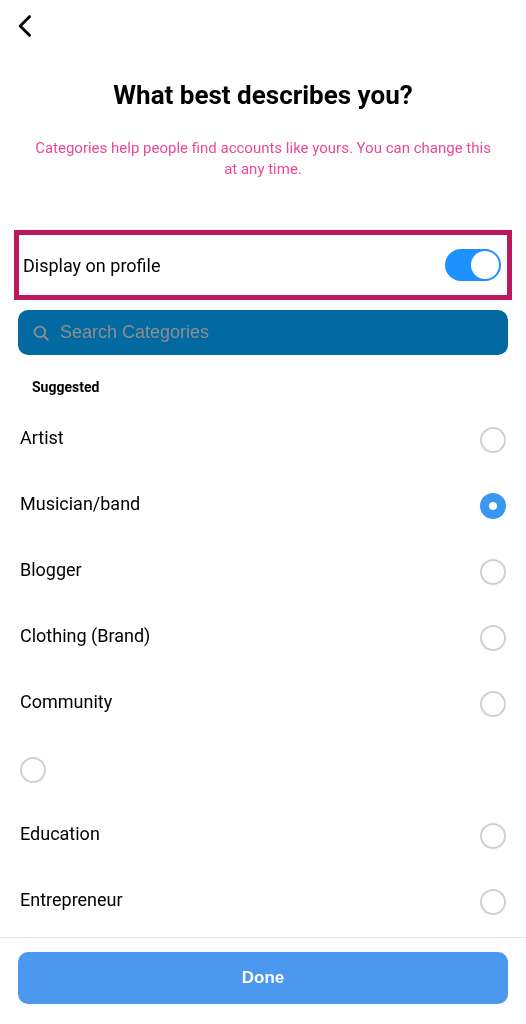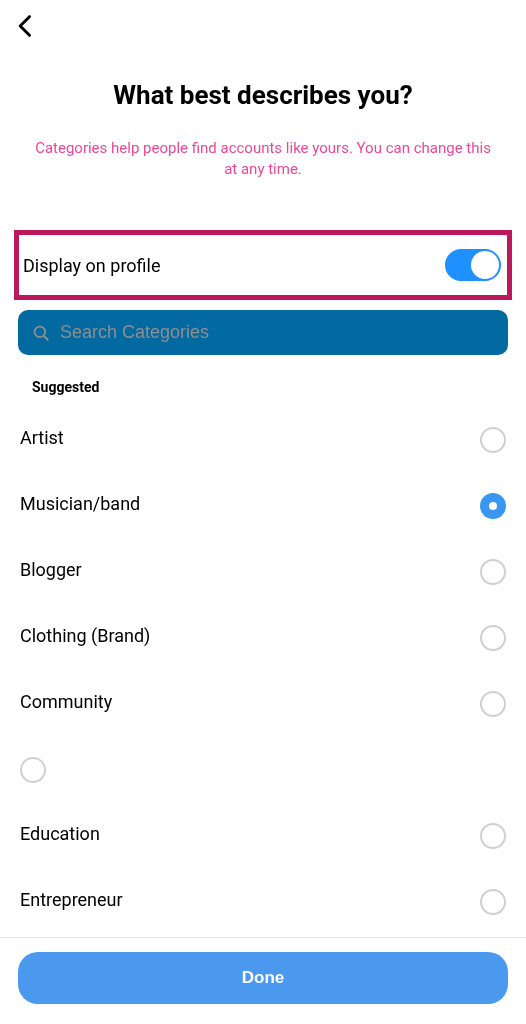--- a/index.html
+++ b/index.html
@@ -132,21 +132,21 @@
       right: 0;
       background: #fff;
       border-top: 1px solid #e6e6e6;
       padding: 14px 18px 20px 18px;
     }
     .done-btn {
       width: 100%;
       background: #4a99ef;
       color: #fff;
       border: none;
-      border-radius: 20px;
+      border-radius: 10px;
       font-size: 17px;
       font-weight: 600;
       padding: 16px 0;
       cursor: pointer;
     }
   </style>
 </head>
 <body>
 
 <div class="back-btn">

